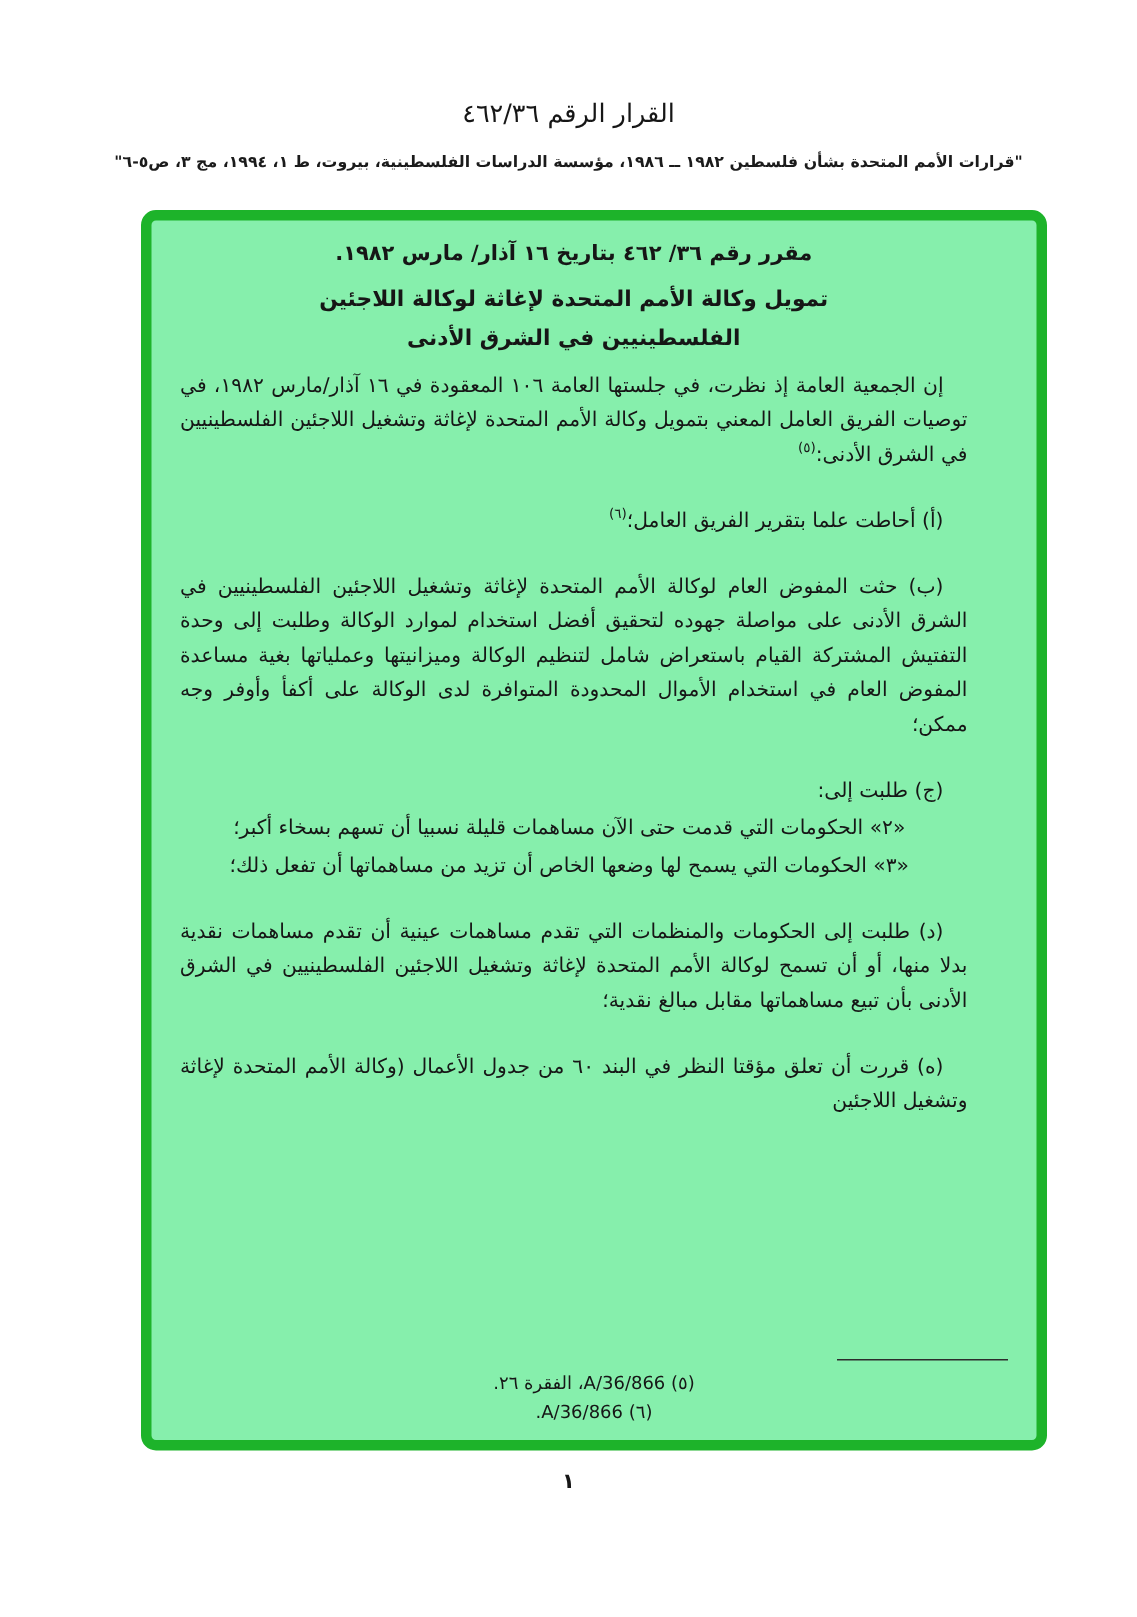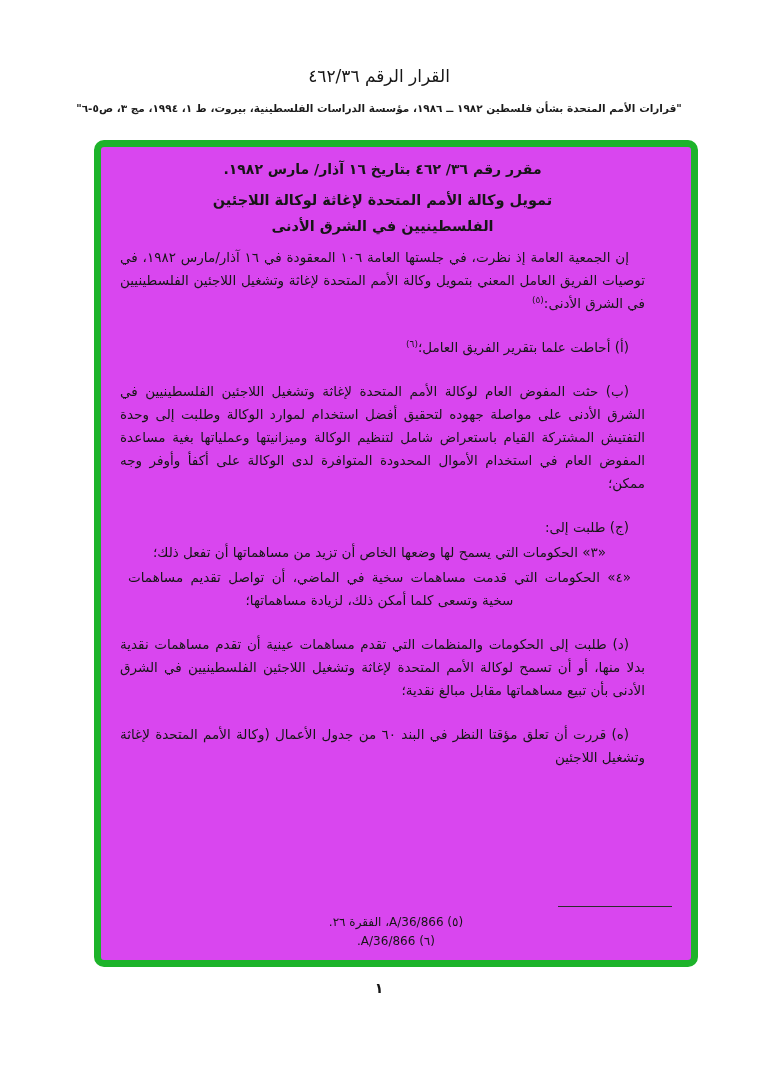--- a/index.html
+++ b/index.html
@@ -23,21 +23,21 @@
     font-weight:bold; font-size:10.5px;
     white-space:nowrap;
     color:#1b1b1b;
   }
   .frame {
     position:absolute; left:94px; top:140px;
     width:604px; height:827px;
     box-sizing:border-box;
     border:7px solid #1db32a;
     border-radius:10px;
-    background:#d946ef;
+    background:#86efac;
   }
   .body-text {
     direction:rtl;
     padding:9px 46px 0 19px;
   }
   .decision-line {
     text-align:center;
     font-weight:bold;
     font-size:14px;
     line-height:22px;
@@ -103,22 +103,22 @@
 <div class="frame" style="border-color: rgb(29, 179, 42);">
   <div class="body-text">
     <p class="decision-line">مقرر رقم ٣٦/ ٤٦٢ بتاريخ ١٦ آذار/ مارس ١٩٨٢.</p>
     <p class="subject">تمويل وكالة الأمم المتحدة لإغاثة لوكالة اللاجئين</p>
     <p class="subject">الفلسطينيين في الشرق الأدنى</p>
     <div>
         <p class="para opening">إن الجمعية العامة إذ نظرت، في جلستها العامة ١٠٦ المعقودة في ١٦ آذار/مارس ١٩٨٢، في توصيات الفريق العامل المعني بتمويل وكالة الأمم المتحدة لإغاثة وتشغيل اللاجئين الفلسطينيين في الشرق الأدنى:<sup>(٥)</sup></p>
         <p class="para clause">(أ) أحاطت علما بتقرير الفريق العامل؛<sup>(٦)</sup></p>
         <p class="para clause">(ب) حثت المفوض العام لوكالة الأمم المتحدة لإغاثة وتشغيل اللاجئين الفلسطينيين في الشرق الأدنى على مواصلة جهوده لتحقيق أفضل استخدام لموارد الوكالة وطلبت إلى وحدة التفتيش المشتركة القيام باستعراض شامل لتنظيم الوكالة وميزانيتها وعملياتها بغية مساعدة المفوض العام في استخدام الأموال المحدودة المتوافرة لدى الوكالة على أكفأ وأوفر وجه ممكن؛</p>
         <p class="para clause">(ج) طلبت إلى:</p>
+        <p class="para subitem">«٢» الحكومات التي قدمت حتى الآن مساهمات قليلة نسبيا أن تسهم بسخاء أكبر؛</p>
         <p class="para subitem">«٣» الحكومات التي يسمح لها وضعها الخاص أن تزيد من مساهماتها أن تفعل ذلك؛</p>
-        <p class="para subitem">«٤» الحكومات التي قدمت مساهمات سخية في الماضي، أن تواصل تقديم مساهمات سخية وتسعى كلما أمكن ذلك، لزيادة مساهماتها؛</p>
         <p class="para clause">(د) طلبت إلى الحكومات والمنظمات التي تقدم مساهمات عينية أن تقدم مساهمات نقدية بدلا منها، أو أن تسمح لوكالة الأمم المتحدة لإغاثة وتشغيل اللاجئين الفلسطينيين في الشرق الأدنى بأن تبيع مساهماتها مقابل مبالغ نقدية؛</p>
         <p class="para clause">(ه) قررت أن تعلق مؤقتا النظر في البند ٦٠ من جدول الأعمال (وكالة الأمم المتحدة لإغاثة وتشغيل اللاجئين</p>
       </div>
   </div>
 
   <div class="footnotes">
     <div class="footnote-rule"></div>
     <div>
         <p class="footnote-line">(٥) A/36/866، الفقرة ٢٦.</p>
         <p class="footnote-line">(٦) A/36/866.</p>

